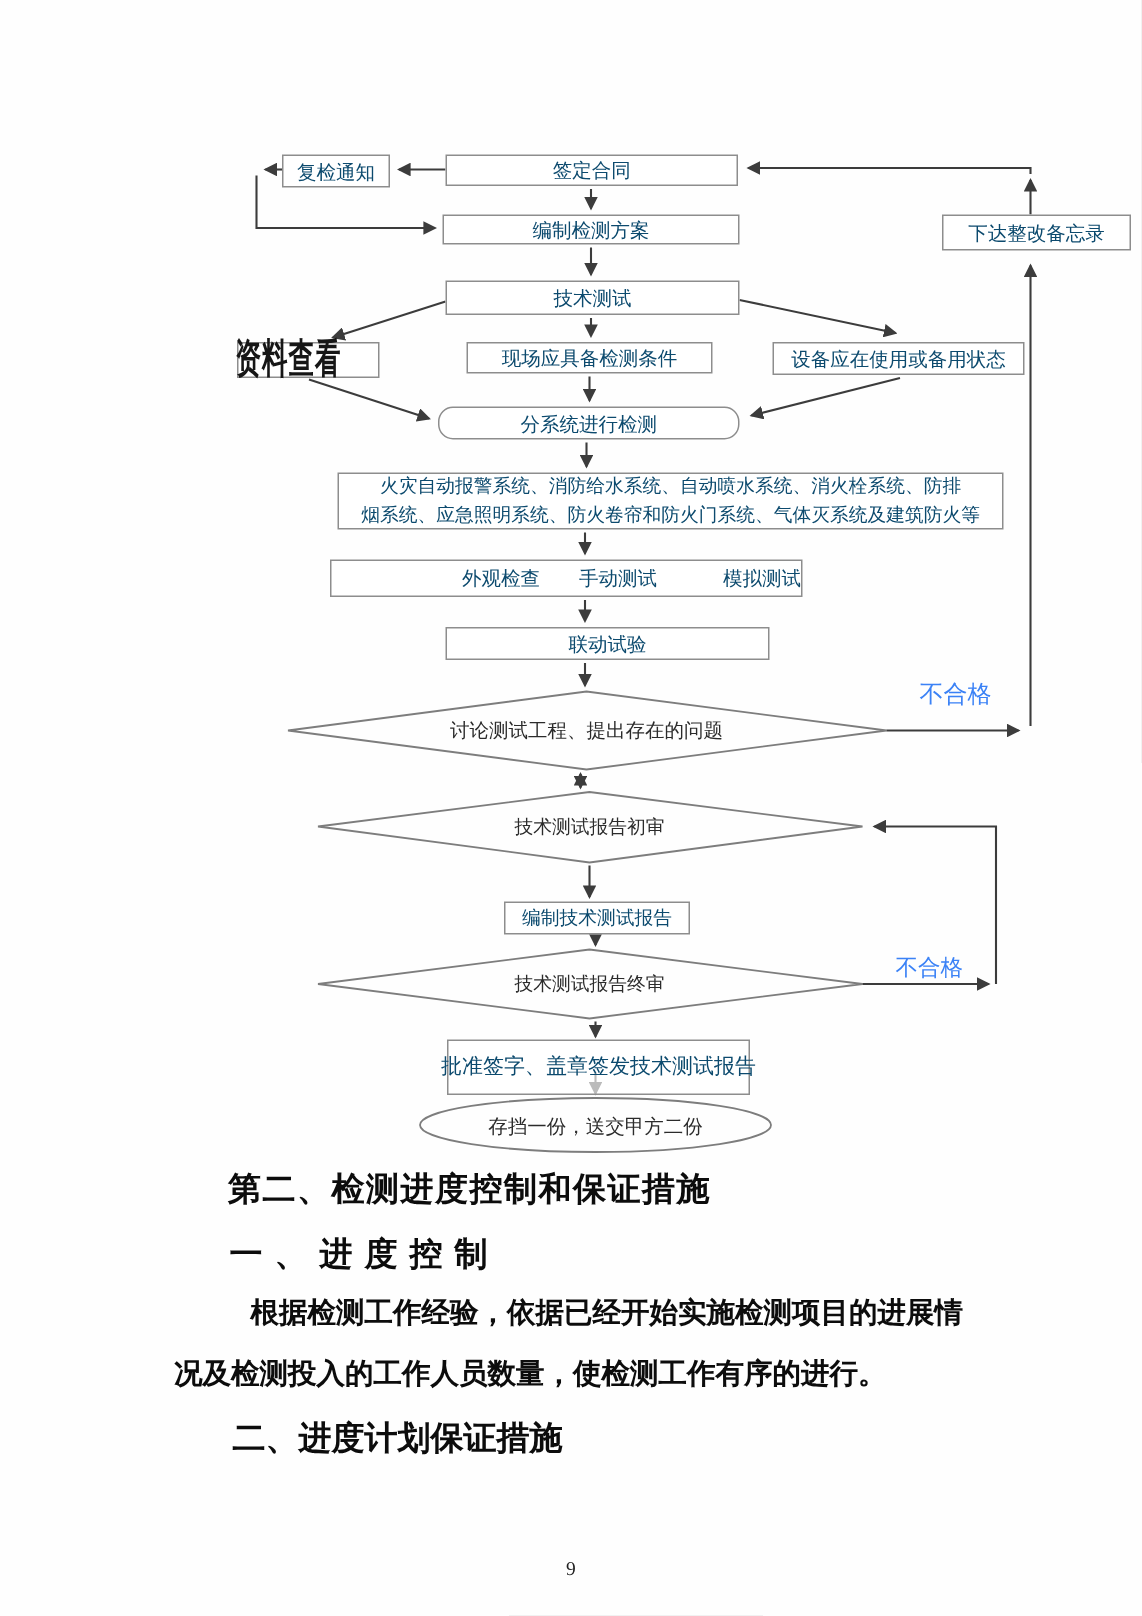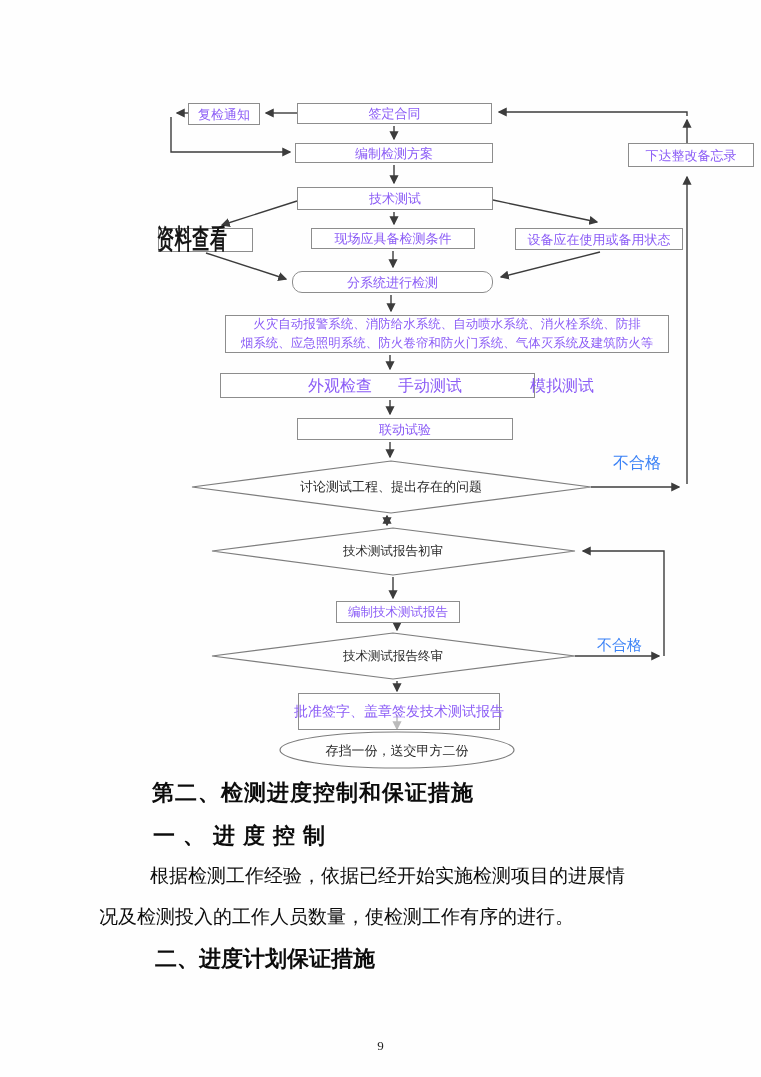--- a/index.html
+++ b/index.html
@@ -3,32 +3,32 @@
 <meta charset="utf-8">
 <style>
   html,body{margin:0;padding:0;background:#e8e8e8;}
   .page{position:relative;width:761px;height:1077px;background:#fefefe;margin:0 auto;
         font-family:"Liberation Serif","DejaVu Serif",serif;overflow:hidden;}
   .overlay{position:absolute;left:0;top:0;pointer-events:none;}
   .ln{stroke:#3c3c3c;stroke-width:1.4;fill:none;}
   .shape{stroke:#7d7d7d;stroke-width:1.2;fill:#fefefe;}
   .fc-box{position:absolute;border:1px solid #8d8d8d;background:rgba(255,255,255,.65);
           display:flex;align-items:center;justify-content:center;box-sizing:border-box;
-          font-size:13px;color:#8b5cf6;line-height:1;white-space:nowrap;}
+          font-size:13px;color:#0c4a6e;line-height:1;white-space:nowrap;}
   .fc-text{position:absolute;display:flex;align-items:center;justify-content:center;
            font-size:13px;color:#2b2b2b;text-align:left;white-space:nowrap;}
   .fc-label{position:absolute;color:#3b82f6;white-space:nowrap;}
   .bigbox{flex-direction:column;font-size:12.5px;line-height:19px;white-space:nowrap;}
-  .tests{justify-content:flex-start;padding-left:87px;font-size:16px;}
+  .tests{justify-content:flex-end;padding-left:87px;font-size:13px;}
   .tests span[data-name="inspection-item-2"]{margin-left:26px;}
-  .tests span[data-name="inspection-item-3"]{margin-left:68px;}
+  .tests span[data-name="inspection-item-3"]{margin-left:44px;}
   .stamp{position:absolute;left:157px;top:221px;font-size:27px;font-weight:bold;color:#161616;
          transform:scaleX(.63);transform-origin:left top;letter-spacing:1px;white-space:nowrap;}
   .doc{position:absolute;color:#0c0c0c;font-weight:bold;white-space:nowrap;line-height:1.2;}
-  .para{position:absolute;left:99px;top:855px;width:528px;color:#0c0c0c;font-weight:normal;
+  .para{position:absolute;left:116px;top:855px;width:528px;color:#0c0c0c;font-weight:bold;
         font-size:19px;line-height:41px;text-indent:51px;text-align:left;white-space:normal;}
   .pagenum{position:absolute;left:0;top:1038px;width:100%;text-align:center;
            font-size:13px;color:#222;}
 </style>
 </head>
 <body>
 
 <div class="page" data-name="document-page">
 
   <svg class="overlay" width="761" height="1077" data-name="flowchart-connectors">

